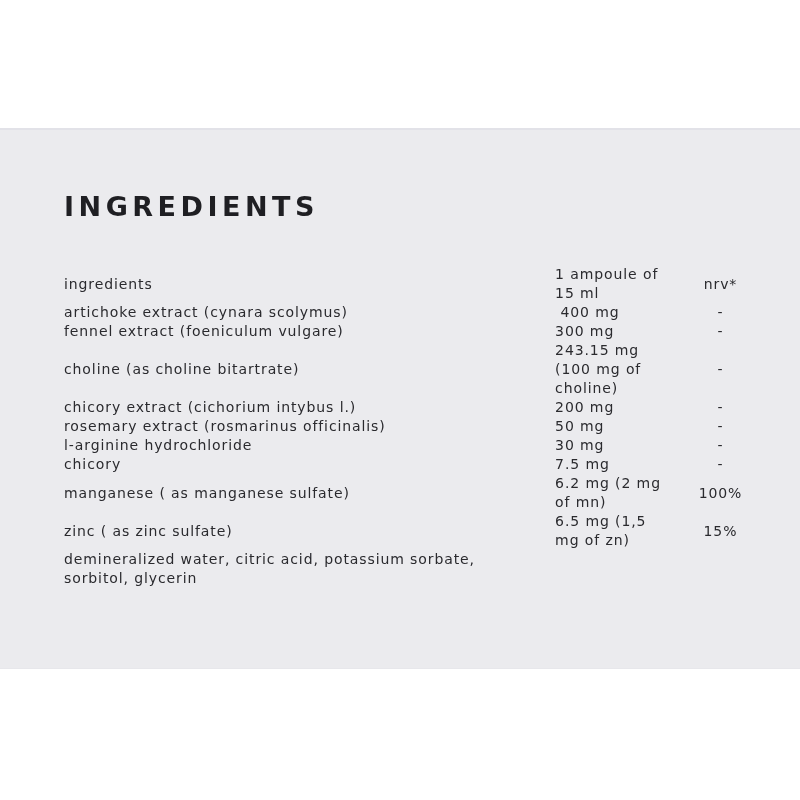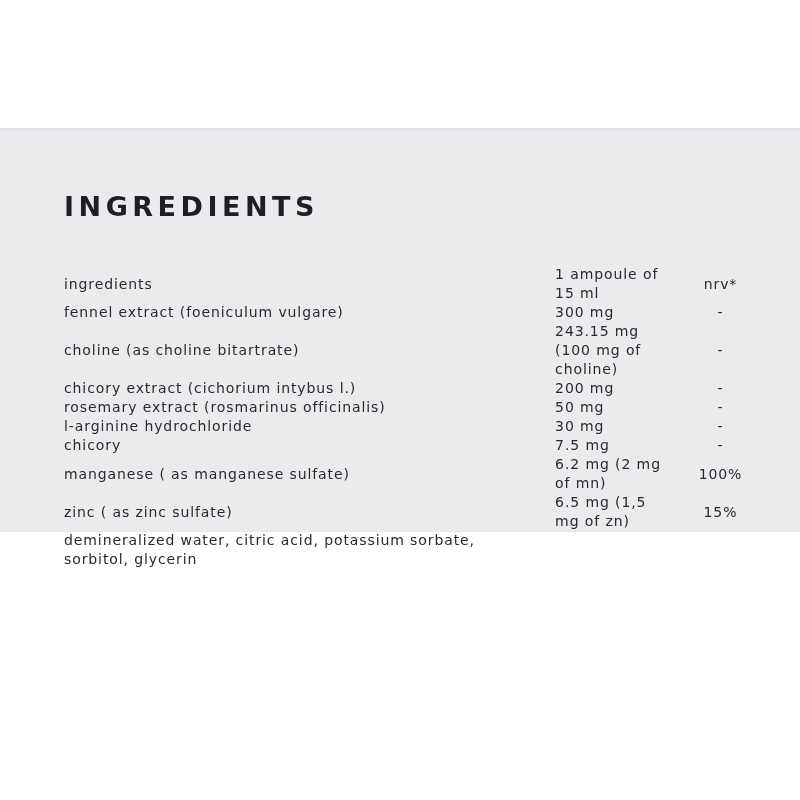--- a/index.html
+++ b/index.html
@@ -12,21 +12,21 @@
     height: 800px;
     position: relative;
     font-family: "DejaVu Sans", "Liberation Sans", sans-serif;
     overflow: hidden;
   }
   .panel {
     position: absolute;
     left: 0;
     top: 128px;
     width: 800px;
-    height: 404px;
+    height: 541px;
     background: #ebebee;
     border-top: 2px solid #e2e2e8;
     border-bottom: 1px solid #e7e7eb;
     box-sizing: border-box;
   }
   .panel-inner {
     padding: 60px 40px 0 64px;
   }
   .section-title {
     margin: 0;
@@ -64,20 +64,25 @@
   <div class="panel-inner">
     <h1 class="section-title">INGREDIENTS</h1>
 
     <table class="ingredients-table">
       <tbody>
           <tr>
             <td class="col-name">ingredients</td>
             <td class="col-amount">1 ampoule of
 15 ml</td>
             <td class="col-nrv">nrv*</td>
+          </tr>
+          <tr>
+            <td class="col-name">artichoke extract (cynara scolymus)</td>
+            <td class="col-amount"> 400 mg</td>
+            <td class="col-nrv">-</td>
           </tr>
           <tr>
             <td class="col-name">fennel extract (foeniculum vulgare)</td>
             <td class="col-amount">300 mg</td>
             <td class="col-nrv">-</td>
           </tr>
           <tr>
             <td class="col-name">choline (as choline bitartrate)</td>
             <td class="col-amount">243.15 mg
 (100 mg of

